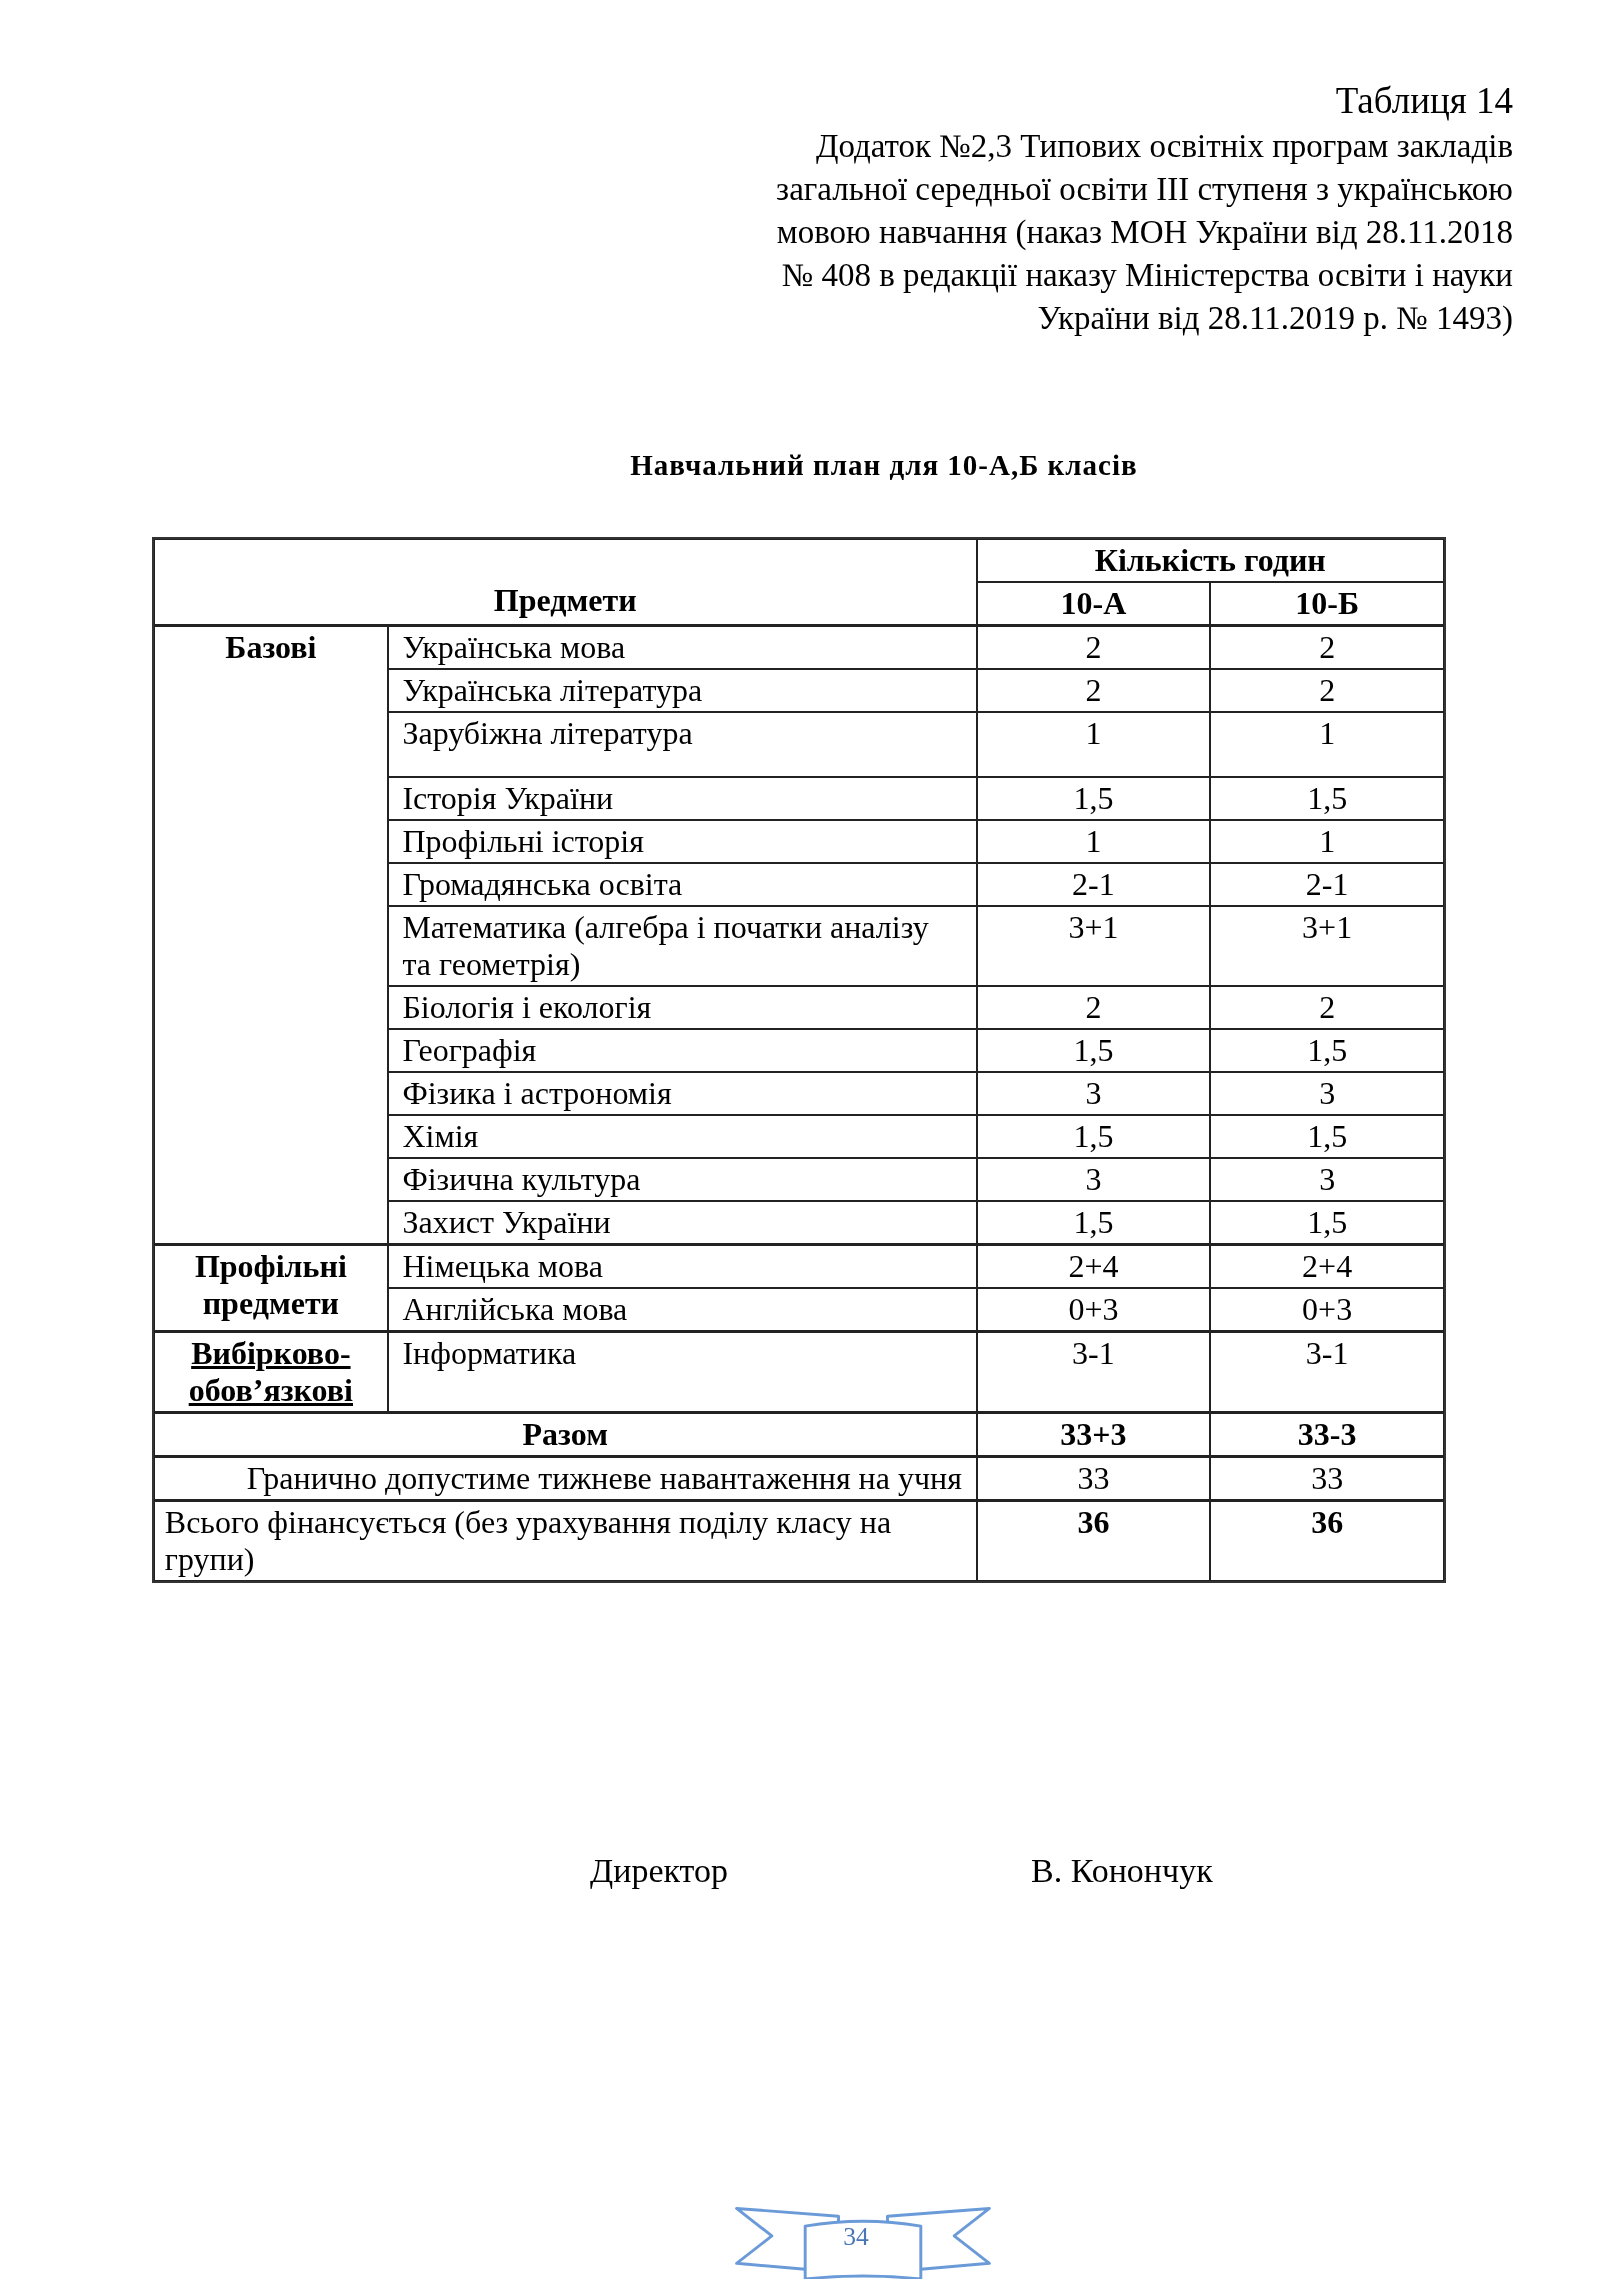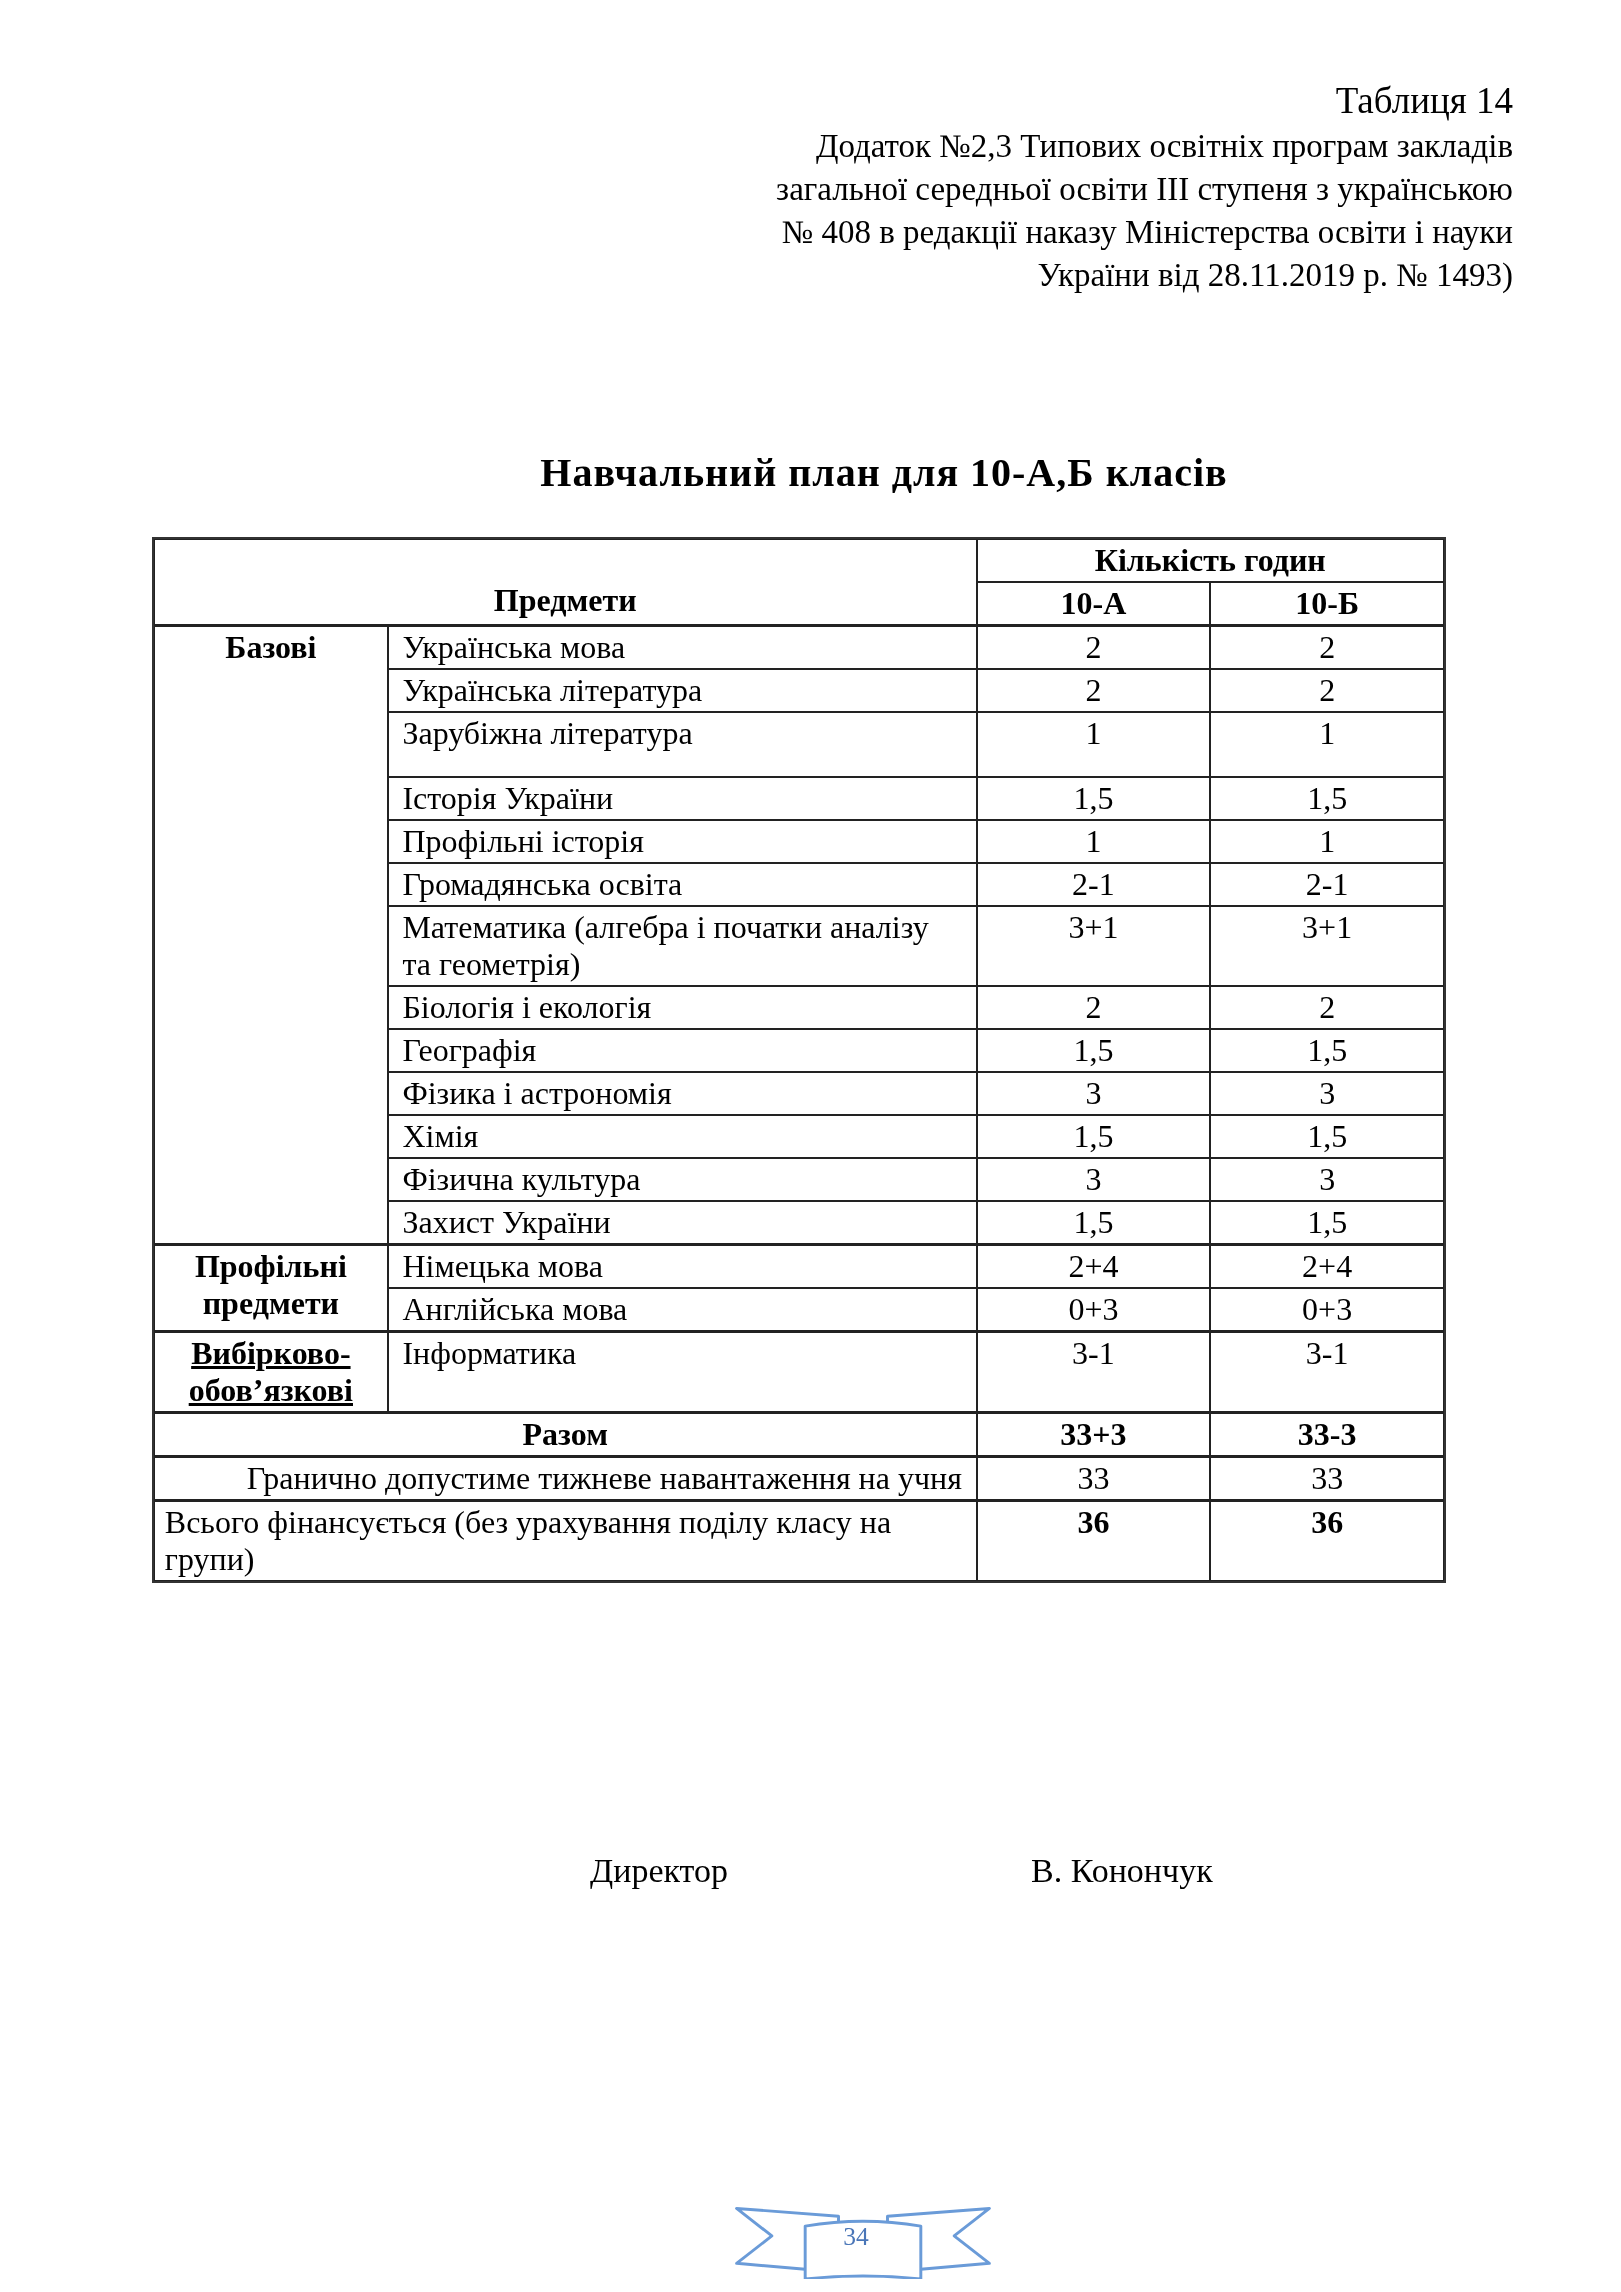--- a/index.html
+++ b/index.html
@@ -1,38 +1,39 @@
 <!DOCTYPE html>
 <html><head>
 <meta charset="utf-8">
 <style>
   html, body { margin:0; padding:0; background:#ffffff; }
   body { width:1621px; height:2293px; position:relative; font-family:"Liberation Serif", serif; color:#000; }
   .header { position:absolute; right:108px; top:76px; width:1078px; text-align:right; font-size:33px; line-height:43px; }
   .header .tnum { font-size:37px; line-height:49px; }
-  .title { position:absolute; left:0; right:0; top:449px; text-align:center; font-size:40px; font-weight:bold; letter-spacing:1px; padding-left:147px; box-sizing:border-box; }
+  .title { position:absolute; left:0; right:0; top:449px; text-align:center; font-size:29px; font-weight:bold; letter-spacing:1px; padding-left:147px; box-sizing:border-box; }
   table.plan { position:absolute; left:152px; top:537px; width:1294px; border-collapse:separate; border-spacing:0; border:2.9px double #333; font-size:32px; }
   table.plan td { border:1px solid #222; padding:2px 13.7px; vertical-align:top; line-height:37px; }
   table.plan td.b2 { border-bottom:2.9px solid #222; }
   table.plan .c { text-align:center;margin-left:24px; }
   table.plan .bold { font-weight:bold; }
   .hdr-subj { vertical-align:middle !important; text-align:center; font-weight:bold; }
   .cat { text-align:center; font-weight:bold; }
   .signature { position:absolute; top:1852px; left:590px; font-size:34px;font-family:Liberation Serif, serif; }
   .signature .name { position:absolute; left:441px; white-space:nowrap; }
   .page-num { position:absolute; left:711px; top:2181px; width:304px; height:98px; }
   .page-num span { position:absolute; left:0; right:14px; top:29px; text-align:center; font-size:25.5px; color:#4a76b8; }
 </style>
 </head>
 <body>
 
 <div class="header">
   <div class="tnum">Таблиця 14</div>
   <div>Додаток №2,3 Типових освітніх програм закладів</div>
   <div>загальної середньої освіти III ступеня з  українською</div>
+  <div>мовою навчання  (наказ МОН України від 28.11.2018</div>
   <div>№ 408 в редакції наказу Міністерства освіти і науки</div>
   <div>України від 28.11.2019 р. № 1493)</div>
 </div>
 
 <div class="title">Навчальний план для  10-А,Б класів</div>
 
 <table class="plan">
   <colgroup>
     <col style="width:231px">
       <col style="width:582px">

